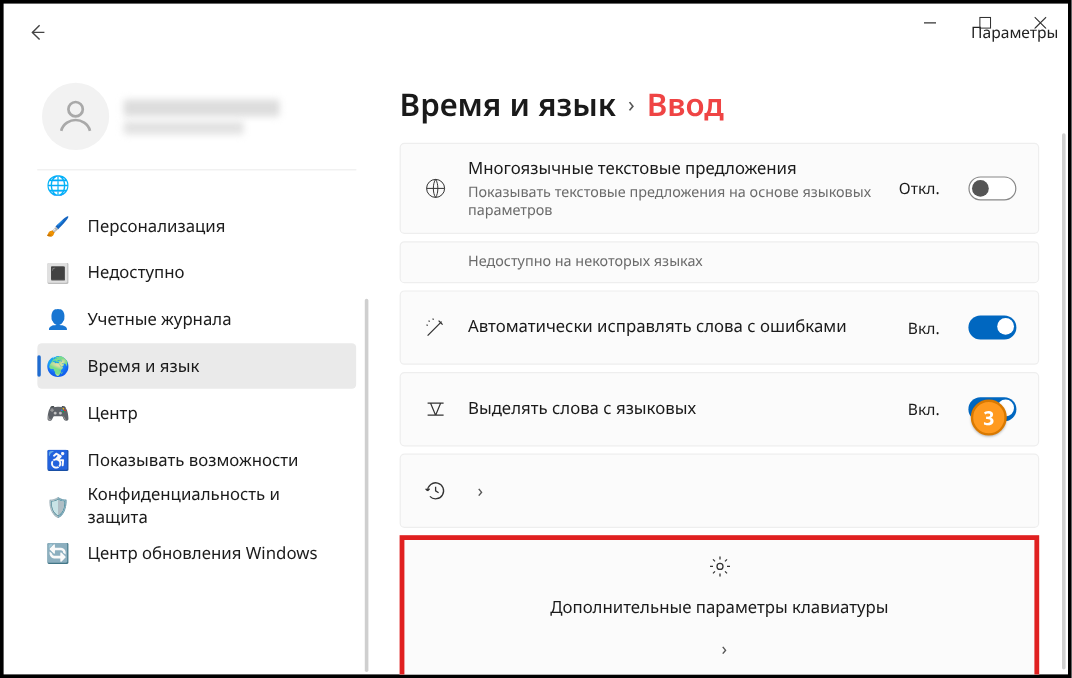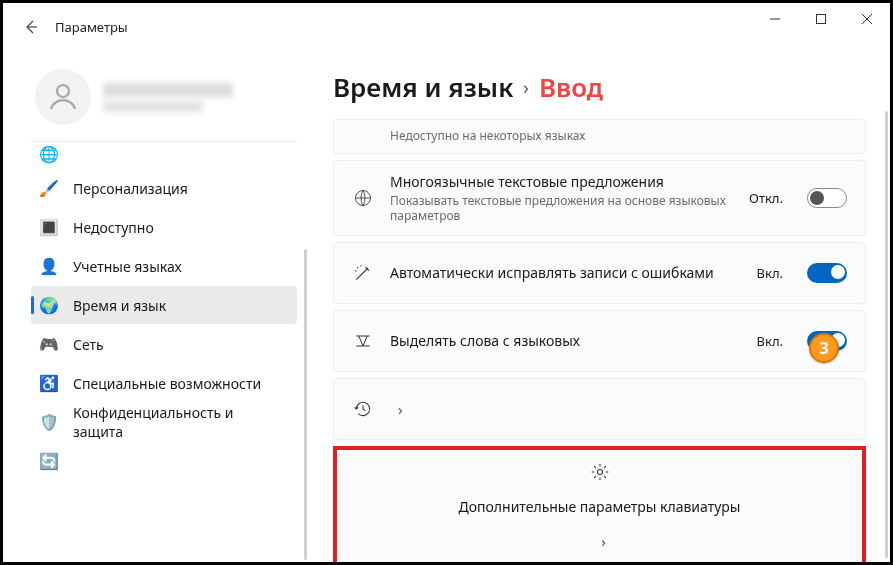--- a/index.html
+++ b/index.html
@@ -1,17 +1,17 @@
 <!DOCTYPE html>
 <html><head>
 <meta charset="utf-8">
 <style>
   * { box-sizing: border-box; margin: 0; padding: 0; font-family: "Segoe UI", system-ui, sans-serif; }
   body { width: 893px; height: 565px; background: #fff; position: relative; overflow: hidden; border: 3px solid #000; }
-  .titlebar { height: 48px; display: flex; align-items: center; padding: 0 8px; }
+  .titlebar { height: 48px; display: flex; align-items: center; padding: 0 8px; justify-content: space-between; }
   .tb-back { width: 40px; height: 40px; display: flex; align-items: center; justify-content: center; color: #444; }
   .tb-title { margin-left: 4px; font-size: 13px; color: #222; }
   .winctrls { position: absolute; right: 0; top: 0; display: flex; }
   .winbtn { width: 46px; height: 32px; display: flex; align-items: center; justify-content: center; color: #333; }
 
   .layout { display: flex; height: calc(565px - 48px); }
   .sidebar { width: 306px; padding: 4px 12px 0 28px; display: flex; flex-direction: column; gap: 6px; position: relative; }
   .user { display: flex; align-items: center; gap: 12px; padding: 14px 4px 10px; }
   .avatar { width: 56px; height: 56px; border-radius: 50%; background: #f2f2f2; display:flex; align-items:center; justify-content:center; }
   .avatar svg { width: 36px; height: 36px; color: #a9a9a9; }
@@ -109,83 +109,84 @@
       <div class="nav-item">
         <span class="nicon">🖌️</span>
         <span>Персонализация</span>
       </div>
       <div class="nav-item">
         <span class="nicon">🔳</span>
         <span>Недоступно</span>
       </div>
       <div class="nav-item">
         <span class="nicon">👤</span>
-        <span>Учетные языках</span>
+        <span>Учетные журнала</span>
       </div>
       <div class="nav-item selected">
         <span class="nicon">🌍</span>
         <span>Время и язык</span>
       </div>
       <div class="nav-item">
         <span class="nicon">🎮</span>
-        <span>Сеть</span>
+        <span>Центр</span>
       </div>
       <div class="nav-item">
         <span class="nicon">♿</span>
-        <span>Специальные возможности</span>
+        <span>Показывать возможности</span>
       </div>
       <div class="nav-item">
         <span class="nicon">🛡️</span>
         <span>Конфиденциальность и защита</span>
       </div>
       <div class="nav-item">
         <span class="nicon">🔄</span>
+        <span>Центр обновления Windows</span>
       </div>
     </div>
     <div class="sb-scroll"></div>
   </div>
 
   <div class="main">
     <div class="crumb">
       <span class="c1">Время и язык</span>
       <span class="chev">›</span>
       <span class="c2">Ввод</span>
     </div>
 
     <div class="cards">
 
+      <div class="card">
+        <div class="cicon">
+          <svg width="20" height="20" viewBox="0 0 24 24">
+              <circle cx="12" cy="12" r="9" fill="none" stroke="currentColor"></circle>
+              <path d="M3 12h18M12 3c3 4 3 14 0 18M12 3c-3 4-3 14 0 18" fill="none" stroke="currentColor"></path>
+            </svg>
+        </div>
+        <div class="ctext">
+          <div class="ctitle">Многоязычные текстовые предложения</div>
+          <div class="csub">Показывать текстовые предложения на основе языковых параметров</div>
+        </div>
+        <span class="status">Откл.</span>
+        <div class="toggle off"></div>
+      </div>
+
       <div class="card small-top" style="min-height:34px; padding-left:56px;">
         <div class="ctext">
             <div class="csub">Недоступно на некоторых языках</div>
           </div>
       </div>
 
       <div class="card">
         <div class="cicon">
           <svg width="20" height="20" viewBox="0 0 24 24">
-              <circle cx="12" cy="12" r="9" fill="none" stroke="currentColor"></circle>
-              <path d="M3 12h18M12 3c3 4 3 14 0 18M12 3c-3 4-3 14 0 18" fill="none" stroke="currentColor"></path>
-            </svg>
-        </div>
-        <div class="ctext">
-          <div class="ctitle">Многоязычные текстовые предложения</div>
-          <div class="csub">Показывать текстовые предложения на основе языковых параметров</div>
-        </div>
-        <span class="status">Откл.</span>
-        <div class="toggle off"></div>
-      </div>
-
-      <div class="card">
-        <div class="cicon">
-          <svg width="20" height="20" viewBox="0 0 24 24">
               <path d="M4 20L18 6m-3-1l4 4M5 5l1 1M9 3l1 1M3 9l1 1" stroke="currentColor" fill="none" stroke-width="1.3"></path>
             </svg>
         </div>
         <div class="ctext">
-          <div class="ctitle">Автоматически исправлять записи с ошибками</div>
+          <div class="ctitle">Автоматически исправлять слова с ошибками</div>
         </div>
         <span class="status">Вкл.</span>
         <div class="toggle on"></div>
       </div>
 
       <div class="card">
         <div class="cicon">
           <svg width="20" height="20" viewBox="0 0 24 24">
               <path d="M4 6h16M4 18h16M7 6l5 12M17 6l-5 12" stroke="currentColor" fill="none" stroke-width="1.2"></path>
             </svg>

